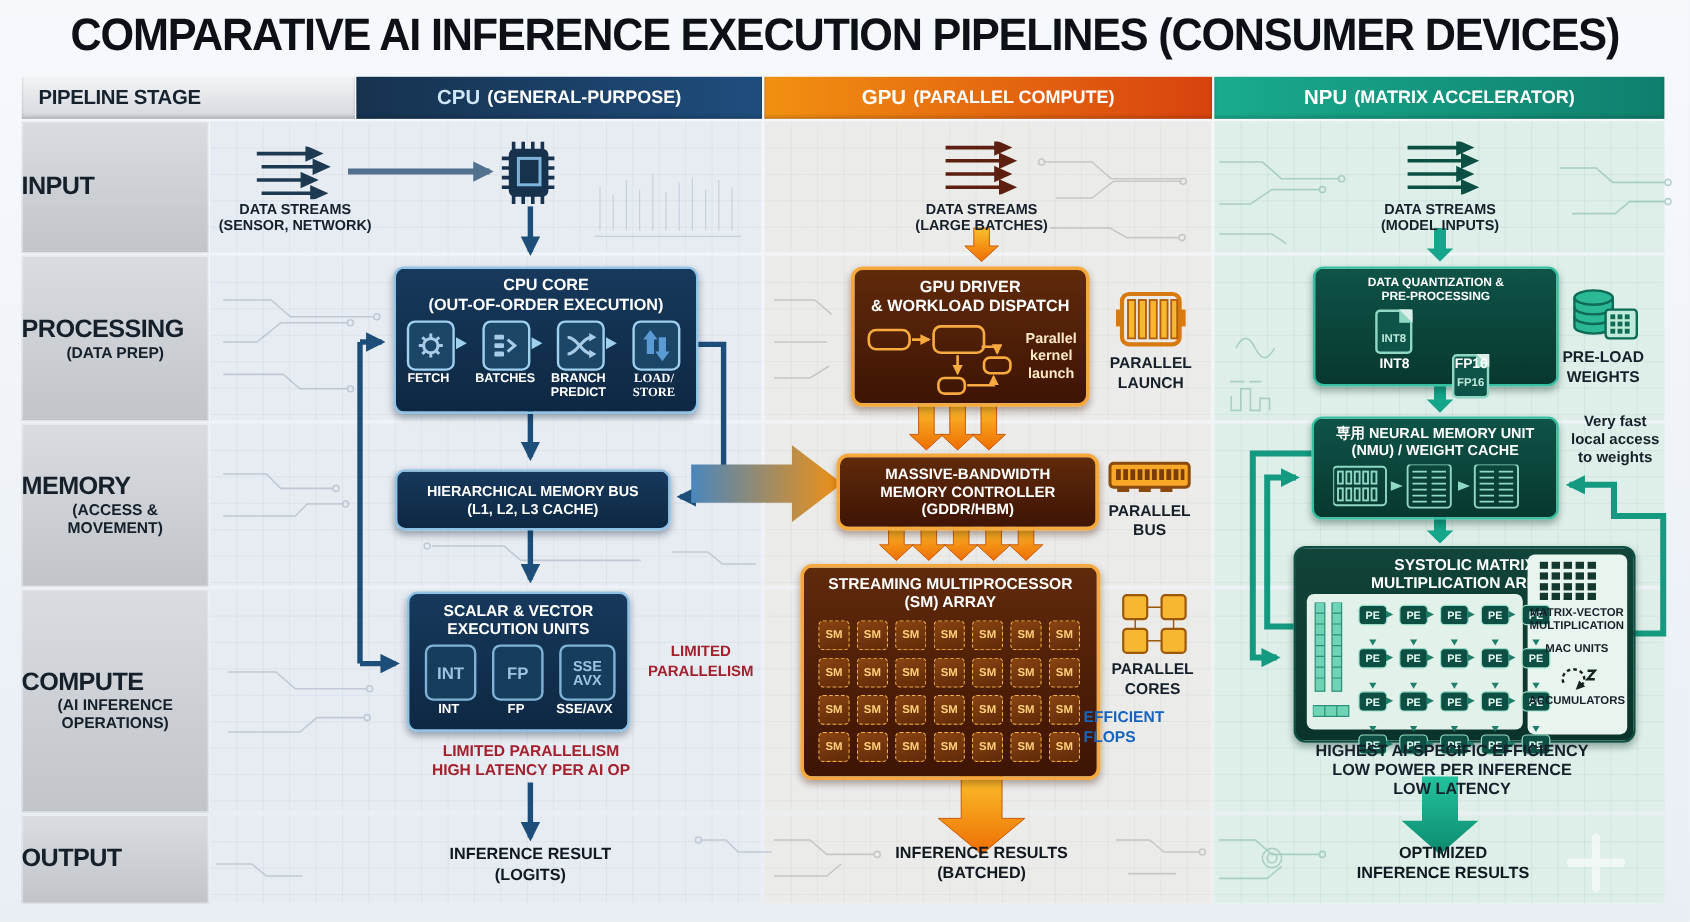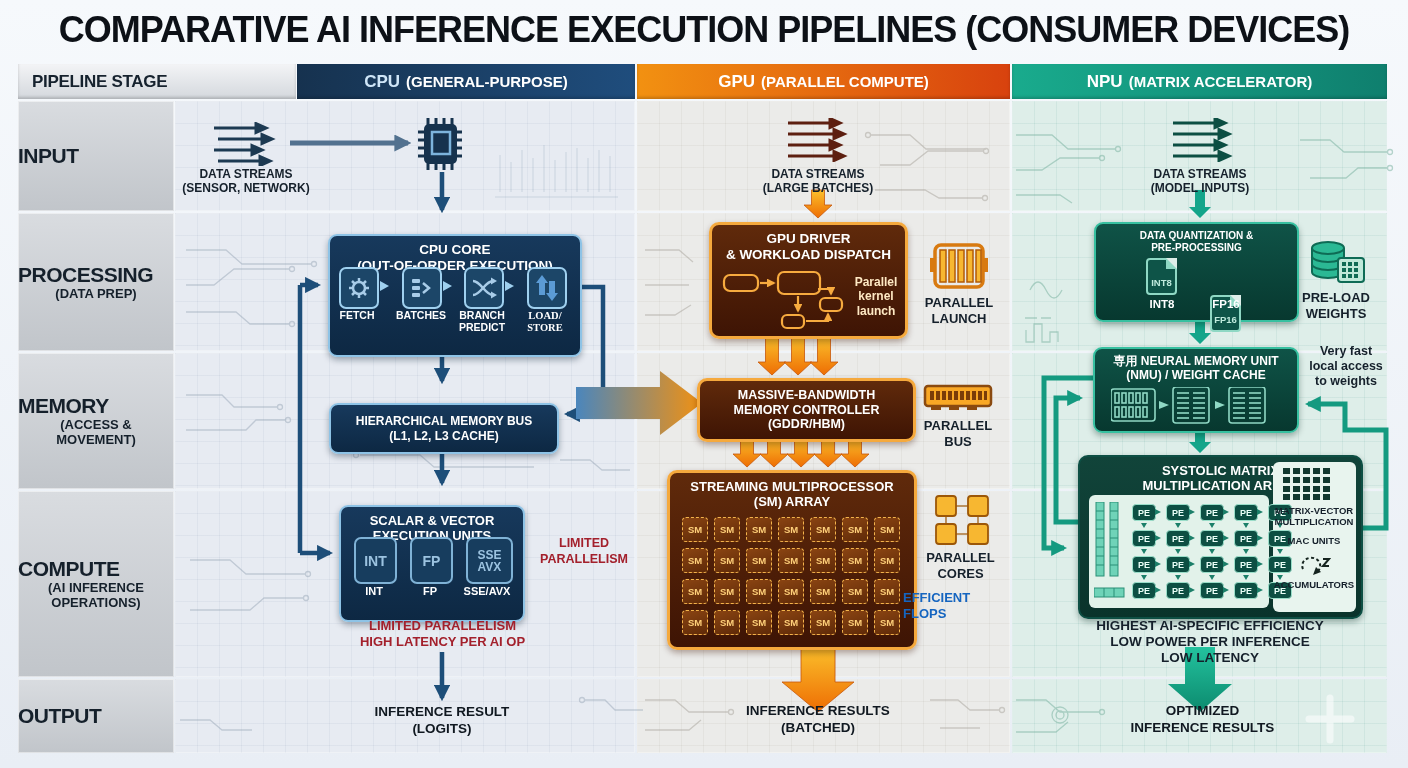--- a/index.html
+++ b/index.html
@@ -20,35 +20,35 @@
   
   .stagecell{left:18px;width:156px;background:linear-gradient(180deg,#d9dce0,#c1c5ca);display:flex;flex-direction:column;justify-content:center;color:#15202b;box-shadow:inset 0 0 0 1px rgba(255,255,255,.5);}
   .stagecell .big{font-size:21px;font-weight:800;letter-spacing:-.5px;}
   .stagecell .sm{font-size:13px;font-weight:800;text-align:center;line-height:1.15;}
   
   .cell{box-shadow:inset 0 0 0 1px rgba(255,255,255,.35);}
   .cpu-cell{background:#e7ebf2;background-image:linear-gradient(rgba(40,70,110,.05) 1px,transparent 1px),linear-gradient(90deg,rgba(40,70,110,.05) 1px,transparent 1px);background-size:22px 22px;}
   .gpu-cell{background:#ebebe9;background-image:linear-gradient(rgba(80,70,40,.05) 1px,transparent 1px),linear-gradient(90deg,rgba(80,70,40,.05) 1px,transparent 1px);background-size:22px 22px;}
   .npu-cell{background:#deeee9;background-image:linear-gradient(rgba(20,120,100,.07) 1px,transparent 1px),linear-gradient(90deg,rgba(20,120,100,.07) 1px,transparent 1px);background-size:22px 22px;}
   
-  .box-navy{background:linear-gradient(180deg,#17395c,#0d2843);border:2.5px solid #8ec3e6;border-radius:9px;color:#fff;box-shadow:0 3px 6px rgba(10,30,50,.35);margin-top:12px;}
+  .box-navy{background:linear-gradient(180deg,#17395c,#0d2843);border:2.5px solid #8ec3e6;border-radius:9px;color:#fff;box-shadow:0 3px 6px rgba(10,30,50,.35);}
   .box-gpu{background:linear-gradient(180deg,#602a0b,#3e1404);border:3px solid #f5a93d;border-radius:10px;color:#fff;box-shadow:0 3px 6px rgba(60,20,0,.35);}
   .box-npu{background:linear-gradient(180deg,#0f5347,#07382f);border:2.5px solid #37c0a0;border-radius:9px;color:#fff;box-shadow:0 3px 6px rgba(0,40,30,.35);}
   .bt{font-weight:800;text-align:center;white-space:pre-line;line-height:1.18;}
   .subunit{background:#1c4668;border:2px solid #9fd0ef;border-radius:7px;display:flex;align-items:center;justify-content:center;}
   .ulabel{font-size:10.5px;font-weight:800;color:#fff;text-align:center;white-space:pre-line;line-height:1.1;}
   .tri-r{width:0;height:0;border-top:5px solid transparent;border-bottom:5px solid transparent;border-left:9px solid #9fd0ef;}
   .execbox{background:#173d5e;border:2px solid #7fb2d6;border-radius:7px;display:flex;align-items:center;justify-content:center;color:#9cc3e0;font-weight:800;text-align:center;line-height:1.0;}
   .note-red{color:#a3202c;font-weight:800;text-align:center;white-space:pre-line;line-height:1.25;}
   .blk{color:#15202b;font-weight:800;text-align:center;white-space:pre-line;line-height:1.2;}
   .out-label{color:#101820;font-weight:800;text-align:center;white-space:pre-line;font-size:13.5px;line-height:1.25;}
   
   .sm-grid{display:grid;grid-template-columns:repeat(7,26px);gap:6px 6px;}
   .sm-cell{width:26px;height:25px;box-sizing:border-box;background:linear-gradient(160deg,#8a4412,#5f2a08);border:1.5px dashed #f3b34c;border-radius:4px;color:#ffd07a;font-size:9.5px;font-weight:800;display:flex;align-items:center;justify-content:center;}
-  .pe-grid{display:grid;grid-template-columns:repeat(5,24px);gap:9px 10px;}
+  .pe-grid{display:grid;grid-template-columns:repeat(5,24px);gap:19px 10px;}
   .pe-cell{position:relative;width:24px;height:17px;box-sizing:border-box;background:#0d4f43;border:1.5px solid #9adec9;border-radius:4px;color:#eafff8;font-size:9px;font-weight:800;display:flex;align-items:center;justify-content:center;}
   .pe-cell:not(:nth-child(5n))::after{content:"";position:absolute;right:-9px;top:50%;margin-top:-3.5px;border:3.5px solid transparent;border-left:6px solid #1c7f69;}
   .pe-cell:nth-child(n+6)::before{content:"";position:absolute;top:-8px;left:50%;margin-left:-3.5px;border:3.5px solid transparent;border-top:5px solid #1c7f69;}
   .file{position:relative;background:#0e5448;border:2px solid #8fd8c4;border-radius:4px;display:flex;align-items:flex-end;justify-content:center;color:#bfeadd;font-size:9.5px;font-weight:800;padding-bottom:5px;box-sizing:border-box;}
   .file::after{content:"";position:absolute;top:-2px;right:-2px;border-style:solid;border-width:0 11px 11px 0;border-color:#deeee9 #deeee9 #8fd8c4 transparent;}
   .panel{background:#e2f2ea;border-radius:6px;}
   svg{display:block;}
 </style>
 </head>
 <body>

